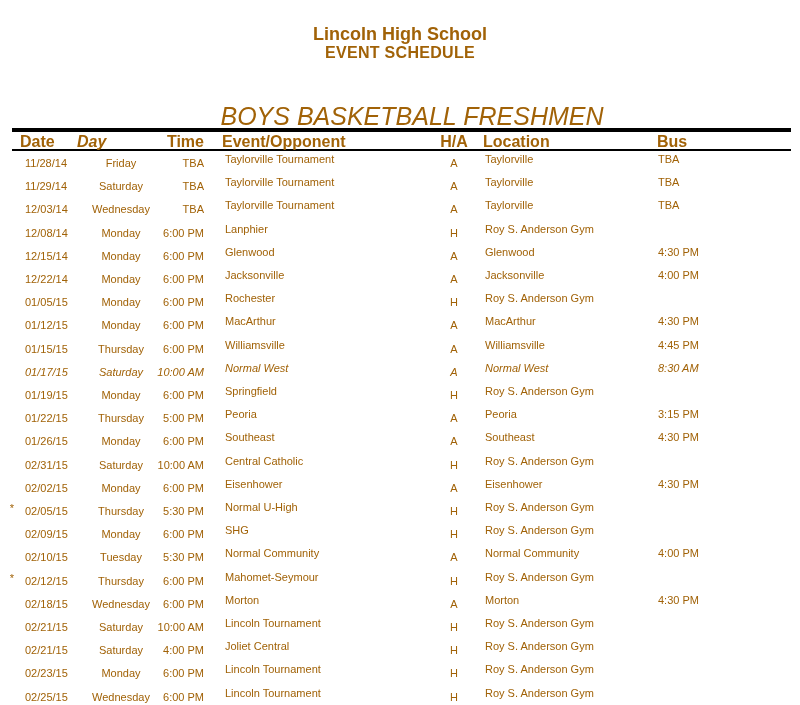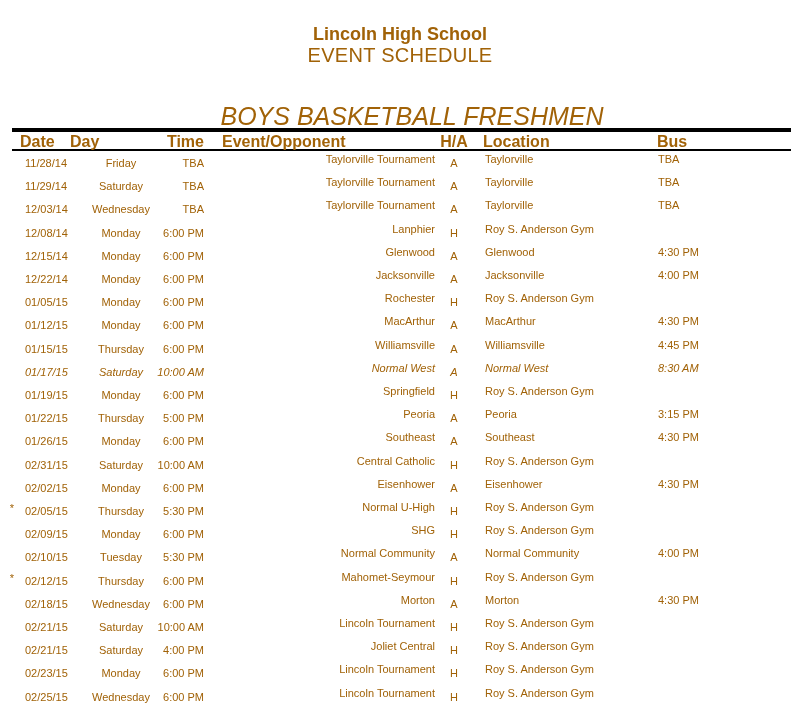--- a/index.html
+++ b/index.html
@@ -19,21 +19,21 @@
   }
   
   .title-line {
     position: absolute;
     left: 0;
     width: 100%;
     text-align: center;
     white-space: nowrap;
   }
   .t-school  { top: 6px;  font-size: 18px; font-weight: bold; }
-  .t-title   { top: 26px; font-size: 20px; font-weight: normal; letter-spacing: 0.3px; }
+  .t-title   { top: 26px; font-size: 16px; font-weight: bold; letter-spacing: 0.3px; }
   .t-season  { top: 69px; font-size: 14px; font-weight: bold; font-style: italic; }
   .t-team    { top: 84px; font-size: 25px; font-style: italic; padding-left: 12px; }
 
   
   .rule {
     position: absolute;
     left: 12px;
     width: 779px;
     background: #000000;
   }
@@ -42,21 +42,21 @@
 
   
   .th {
     position: absolute;
     top: 115px;
     font-size: 16px;
     font-weight: bold;
     white-space: nowrap;
   }
   .th-date  { left: 20px; }
-  .th-day   { left: 70px; }
+  .th-day   { left: 77px; font-style: italic; }
   .th-time  { left: 138px; width: 66px; text-align: right; }
   .th-event { left: 222px; }
   .th-ha    { left: 440px; width: 28px; text-align: center; }
   .th-loc   { left: 483px; }
   .th-bus   { left: 657px; }
 
   
   .tbody { position: absolute; left: 0; top: 0; width: 637px; height: 705px; }
   .row {
     position: absolute;
@@ -67,21 +67,21 @@
   .row > span {
     position: absolute;
     font-size: 11px;
     line-height: 13px;
     white-space: nowrap;
   }
   .c-star  { left: 4px;   width: 16px;  top: 2px; text-align: center; font-size: 12px; }
   .c-date  { left: 25px;  width: 62px;  top: 5px; }
   .c-day   { left: 76px;  width: 90px;  top: 5px; text-align: center; }
   .c-time  { left: 138px; width: 66px;  top: 5px; text-align: right; }
-  .c-event { left: 225px; width: 210px; top: 1px; text-align: right; }
+  .c-event { left: 225px; width: 210px; top: 1px; }
   .c-ha    { left: 440px; width: 28px;  top: 5px; text-align: center; }
   .c-loc   { left: 485px; width: 170px; top: 1px; }
   .c-bus   { left: 658px; width: 110px; top: 1px; }
 </style>
 </head>
 <body>
 
 <div class="doc">
 
   <div class="title-line t-school">Lincoln High School</div>

